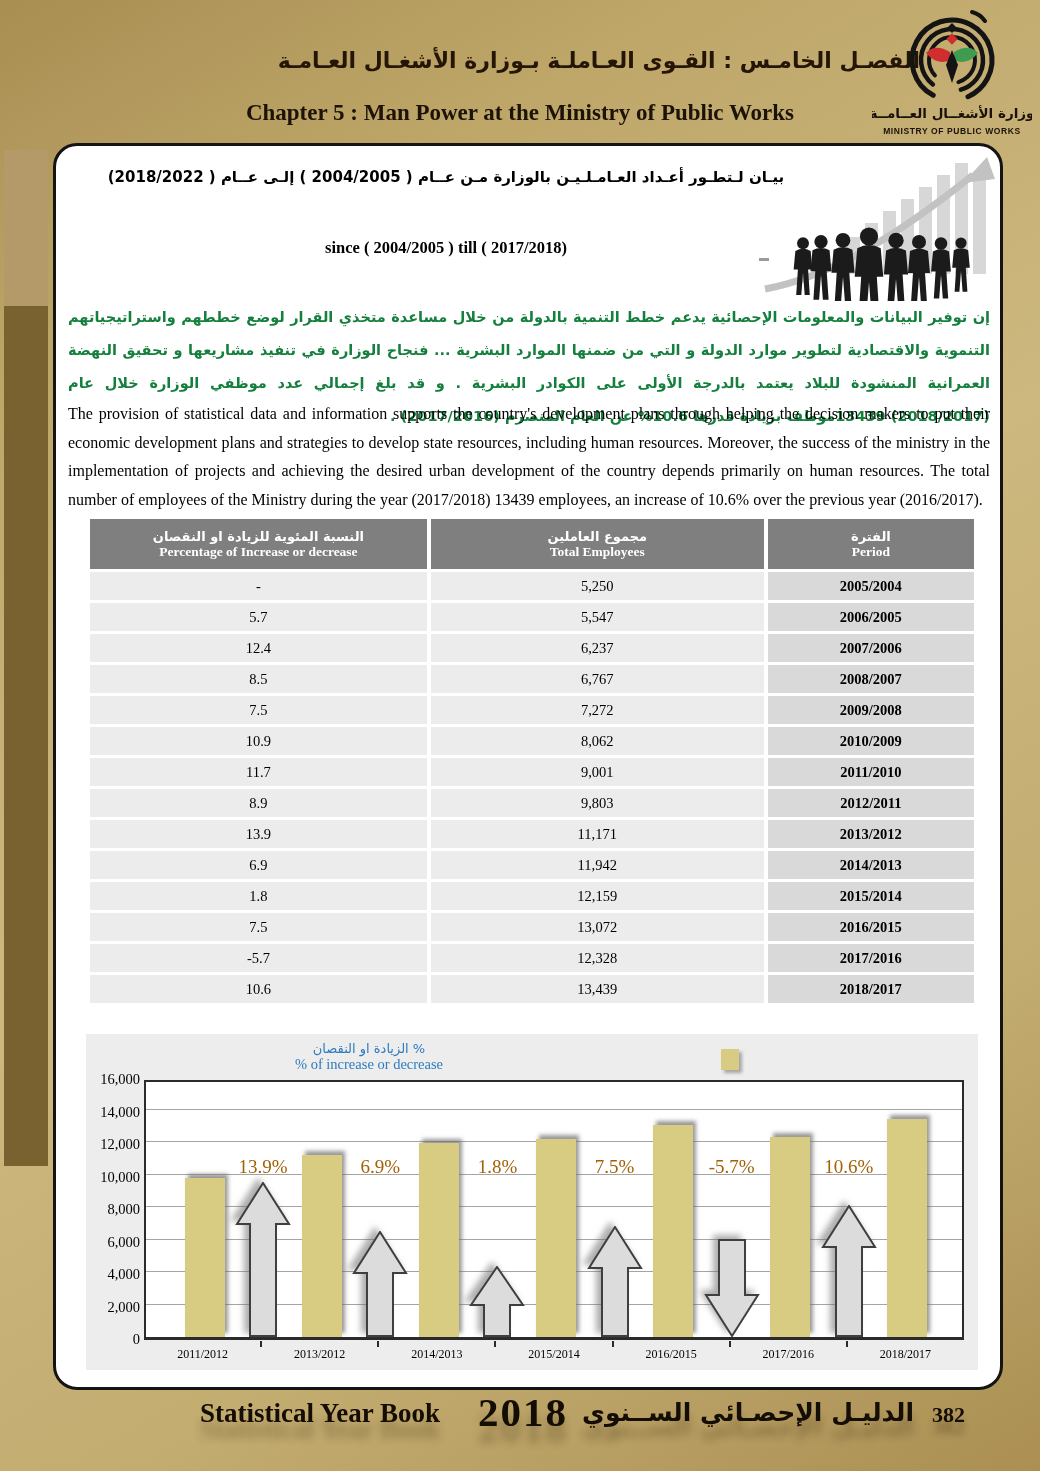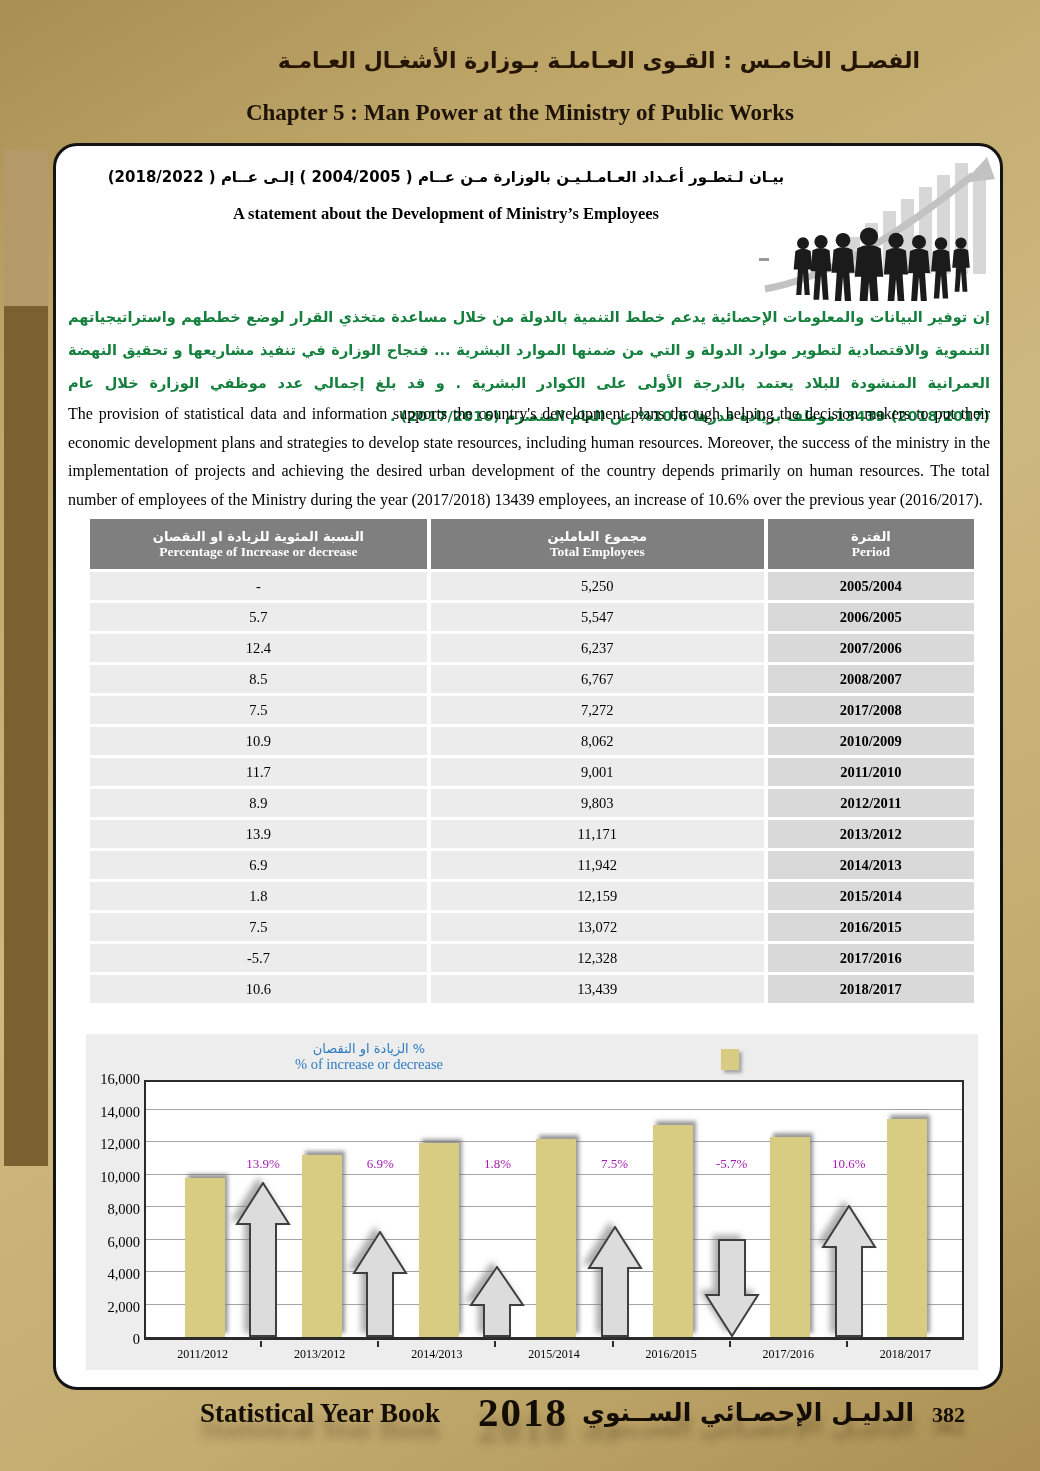--- a/index.html
+++ b/index.html
@@ -58,21 +58,21 @@
   .lg-swatch { position:absolute; left:635px; top:15px; width:18px; height:21px; background:#d8cc83;
                box-shadow:3px 3px 3px rgba(110,110,110,.55); }
   .plot { position:absolute; left:58px; top:46px; width:820px; height:260px; background:#fff;
           border:2px solid #2b2b2b; border-bottom:3px solid #2b2b2b; }
   .grid { position:absolute; left:0; right:0; height:1px; background:#a5a5a5; }
   .bar  { position:absolute; bottom:0; width:40px; background:#d8cc83;
           box-shadow:3px -4px 4px rgba(110,110,110,.7); }
   .y-label { position:absolute; width:52px; text-align:right; font-size:14.5px; color:#000; }
   .x-label { position:absolute; text-align:center; font-size:12px; color:#000; top:313px; }
   .tickmark { position:absolute; width:2px; height:6px; background:#2b2b2b; top:307px; }
-  .pct-label { position:absolute; width:90px; text-align:center; font-size:13px; color:#a21caf; top:74px; }
+  .pct-label { position:absolute; width:90px; text-align:center; font-size:19px; color:#a16207; top:74px; }
   .arrow-svg { position:absolute; filter:drop-shadow(-5px -4px 3px rgba(105,105,105,.55)); }
 
   
   .ft-en { position:absolute; left:200px; top:1398px; font-size:27px; font-weight:bold; color:#140d04;
            text-shadow:0 16px 8px rgba(40,25,5,.3); }
   .ft-year { position:absolute; left:478px; top:1388px; font-size:41px; font-weight:bold; color:#140d04;
              text-shadow:0 16px 8px rgba(40,25,5,.3); letter-spacing:2px; }
   .ft-ar { position:absolute; left:582px; top:1398px; font-size:25px; font-weight:bold; color:#140d04;
            text-shadow:0 14px 8px rgba(40,25,5,.3); }
   .ft-page { position:absolute; left:932px; top:1402px; font-size:22px; font-weight:bold; color:#140d04;
@@ -82,25 +82,42 @@
 <body>
 
 <div class="page">
 
   <div class="strip-top"></div>
   <div class="strip-bottom"></div>
 
   <div class="hdr-ar ar" dir="rtl">الفصـل الخامـس :  القـوى العـاملـة بـوزارة الأشغـال العـامـة</div>
   <div class="hdr-en">Chapter 5 : Man Power at the Ministry of Public Works</div>
 
+  <div class="logo">
+    <svg width="160" height="132" viewBox="0 0 160 132">
+      <g fill="none" stroke="#141414" stroke-linecap="round">
+        <circle cx="80" cy="52" r="40" stroke-width="5" stroke-dasharray="215 36" transform="rotate(118 80 52)"></circle>
+        <circle cx="80" cy="52" r="31" stroke-width="4.5" stroke-dasharray="165 30" transform="rotate(128 80 52)"></circle>
+        <circle cx="80" cy="52" r="23" stroke-width="4" stroke-dasharray="118 27" transform="rotate(138 80 52)"></circle>
+        <path d="M100,4 q8,2 13,9" stroke-width="4"></path>
+      </g>
+      <rect x="76.5" y="16.5" width="7" height="7" fill="#141414" transform="rotate(45 80 20)"></rect>
+      <rect x="76" y="27" width="8" height="8" fill="#cf2e2e" transform="rotate(45 80 31)"></rect>
+      <path d="M82,44 q15,-9 24,1 q-11,13 -24,7 z" fill="#3e9b4f"></path>
+      <path d="M78,44 q-15,-9 -24,1 q11,13 24,7 z" fill="#cf2e2e"></path>
+      <path d="M80,42 l6,15 l-6,18 l-6,-18 z" fill="#141414"></path>
+      <text x="80" y="110" text-anchor="middle" font-size="13.5" font-weight="bold" fill="#1a1208" font-family="DejaVu Sans, sans-serif">وزارة الأشغــال العــامــة</text>
+      <text x="80" y="126" text-anchor="middle" font-size="8.5" font-weight="bold" fill="#1a1208" letter-spacing="0.6" font-family="Liberation Sans, sans-serif">MINISTRY OF PUBLIC WORKS</text>
+    </svg>
+  </div>
 
   <div class="box">
 
     <div class="st-ar ar" dir="rtl">بيـان لـتطـور أعـداد العـامـلـيـن بالوزارة مـن عــام ( 2004/2005 )  إلـى عــام (  2018/2022)</div>
-    <div class="st-en1">A statement about the Development of Ministry’s Employees</div>
+    <div class="st-en2">since ( 2004/2005 ) till ( 2017/2018)</div>
 
     <div class="deco">
       <svg width="250" height="152" viewBox="0 0 250 152">
         <g fill="#d7d7d7">
           <rect x="96" y="88" width="13" height="37"></rect>
           <rect x="114" y="74" width="13" height="51"></rect>
           <rect x="132" y="62" width="13" height="63"></rect>
           <rect x="150" y="50" width="13" height="75"></rect>
           <rect x="168" y="38" width="13" height="87"></rect>
           <rect x="186" y="26" width="13" height="99"></rect>
@@ -189,21 +206,21 @@
             <td class="c-period">2007/2006</td>
           </tr>
           <tr>
             <td class="c-pct">8.5</td>
             <td class="c-total">6,767</td>
             <td class="c-period">2008/2007</td>
           </tr>
           <tr>
             <td class="c-pct">7.5</td>
             <td class="c-total">7,272</td>
-            <td class="c-period">2017/2008</td>
+            <td class="c-period">2009/2008</td>
           </tr>
           <tr>
             <td class="c-pct">10.9</td>
             <td class="c-total">8,062</td>
             <td class="c-period">2010/2009</td>
           </tr>
           <tr>
             <td class="c-pct">11.7</td>
             <td class="c-total">9,001</td>
             <td class="c-period">2011/2010</td>

